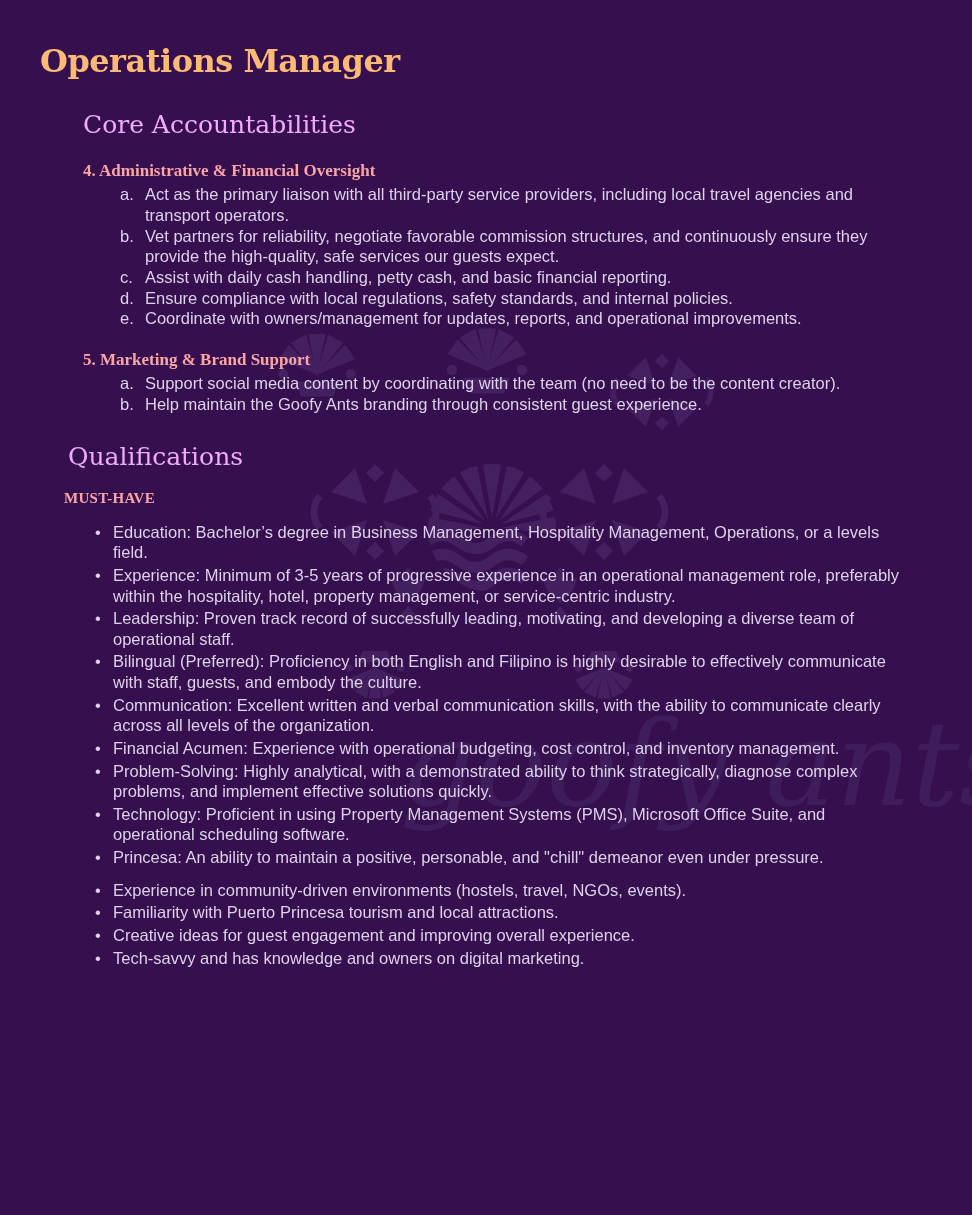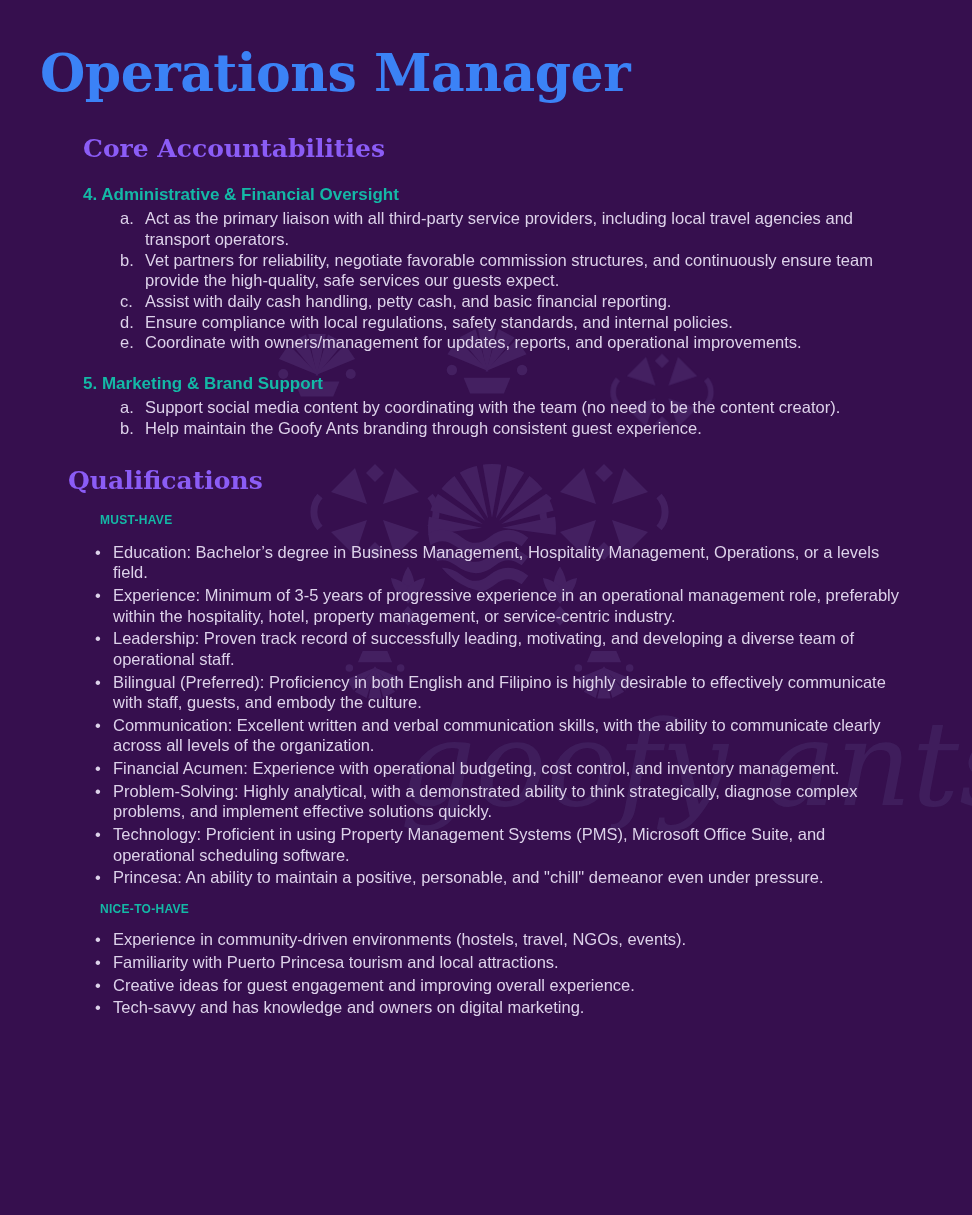--- a/index.html
+++ b/index.html
@@ -20,45 +20,45 @@
   }
   .content {
     position: absolute;
     left: 40px; top: 42px; right: 62px;
     z-index: 1;
   }
   h1.page-title {
     margin: 0;
     font-family: "DejaVu Serif", serif;
     font-weight: 800;
-    font-size: 52px;
+    font-size: 32px;
     line-height: 1.2;
     letter-spacing: -0.5px;
-    color: #3b82f6;
+    color: #fdba74;
   }
   h2.h-cyan {
     font-family: "DejaVu Serif", serif;
-    font-weight: 700;
+    font-weight: 400;
     font-size: 25px;
     line-height: 1.2;
-    color: #8b5cf6;
+    color: #f0abfc;
     margin: 0;
   }
   h2.core-heading  { margin: 30px 0 0 43px; }
   h2.quals-heading { margin: 28px 0 0 28px; }
   h3.h-gold {
-    font-family: Liberation Sans, sans-serif;
+    font-family: Liberation Serif, serif;
     font-weight: bold;
     font-size: 17px;
     line-height: 1.3;
-    color: #14b8a6;
+    color: #fca5a5;
     margin: 0;
   }
   h3.group-title   { margin: 20px 0 0 43px; }
-  h3.qual-title    { margin: 17px 0 0 60px; font-size: 12px; letter-spacing: 0.3px; }
+  h3.qual-title    { margin: 17px 0 0 24px; font-size: 15px; letter-spacing: 0.3px; }
   h3.nice-title    { margin-top: 14px; }
   ol.lettered, ul.bullets {
     list-style: none;
     margin: 0; padding: 0;
     color: #ddd2ea;
     font-size: 16.5px;
     line-height: 1.25;
   }
   ol.lettered { margin: 2px 0 0 0; padding-left: 80px; }
   ul.bullets  { margin: 13px 0 0 0; padding-left: 55px; }
@@ -149,21 +149,21 @@
     <h2 class="h-cyan core-heading">Core Accountabilities</h2>
 
     <h3 class="h-gold group-title">4. Administrative &amp; Financial Oversight</h3>
     <ol class="lettered">
       <li>
           <span class="mk">a.</span>
           <span class="tx">Act as the primary liaison with all third-party service providers, including local travel agencies and transport operators.</span>
         </li>
       <li>
           <span class="mk">b.</span>
-          <span class="tx">Vet partners for reliability, negotiate favorable commission structures, and continuously ensure team provide the high-quality, safe services our guests expect.</span>
+          <span class="tx">Vet partners for reliability, negotiate favorable commission structures, and continuously ensure they provide the high-quality, safe services our guests expect.</span>
         </li>
       <li>
           <span class="mk">c.</span>
           <span class="tx">Assist with daily cash handling, petty cash, and basic financial reporting.</span>
         </li>
       <li>
           <span class="mk">d.</span>
           <span class="tx">Ensure compliance with local regulations, safety standards, and internal policies.</span>
         </li>
       <li>
@@ -219,21 +219,20 @@
       <li>
           <span class="mk">•</span>
           <span class="tx">Technology: Proficient in using Property Management Systems (PMS), Microsoft Office Suite, and operational scheduling software.</span>
         </li>
       <li>
           <span class="mk">•</span>
           <span class="tx">Princesa: An ability to maintain a positive, personable, and "chill" demeanor even under pressure.</span>
         </li>
     </ul>
 
-    <h3 class="h-gold qual-title nice-title">NICE-TO-HAVE</h3>
     <ul class="bullets nice-list">
       <li>
           <span class="mk">•</span>
           <span class="tx">Experience in community-driven environments (hostels, travel, NGOs, events).</span>
         </li>
       <li>
           <span class="mk">•</span>
           <span class="tx">Familiarity with Puerto Princesa tourism and local attractions.</span>
         </li>
       <li>

